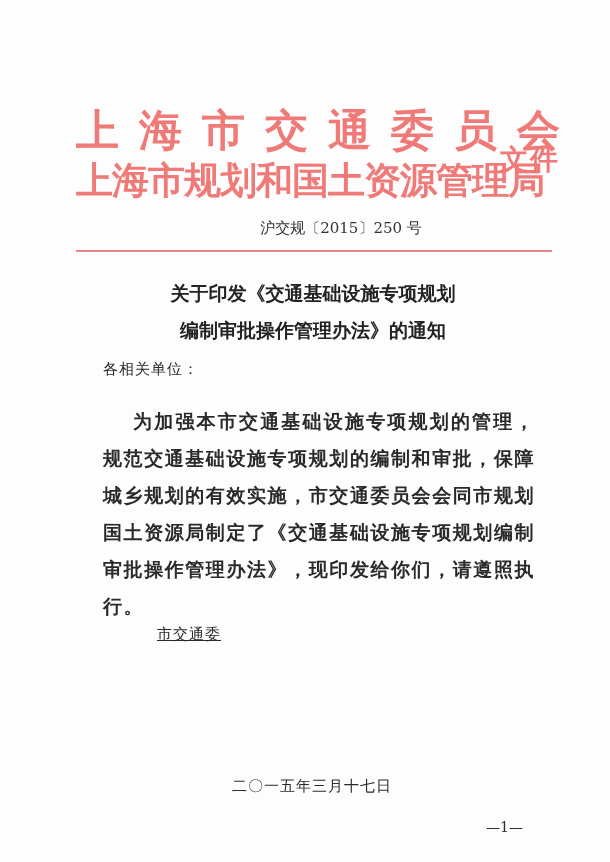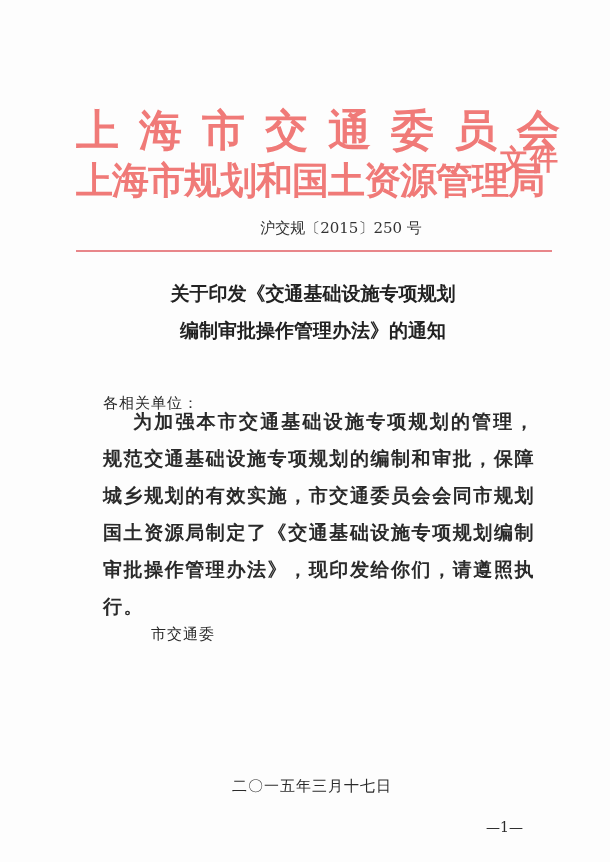--- a/index.html
+++ b/index.html
@@ -74,21 +74,21 @@
       font-weight: bold;
       font-size: 19px;
       color: #222;
       line-height: 26px;
     }
     .title1 { top: 280px; left: 8px; }
     .title2 { top: 317px; left: 8px; }
     .salutation {
       position: absolute;
       left: 103px;
-      top: 393px;
+      top: 359px;
       font-size: 15px;
       line-height: 20px;
       letter-spacing: 1px;
     }
     .body-text {
       position: absolute;
       left: 103px;
       top: 403px;
       width: 432px;
       font-size: 19px;
@@ -98,21 +98,21 @@
       text-align: justify;
       font-weight: bold;
     }
     .signer {
       position: absolute;
       top: 624px;
       font-size: 15px;
       line-height: 20px;
       letter-spacing: 1px;
     }
-    .signer1 { left: 151px; }
+    .signer1 { left: 157px; text-decoration: underline; }
     .signer2 { left: 337px; }
     .date {
       position: absolute;
       left: 232px;
       top: 756px;
       font-size: 15px;
       line-height: 20px;
       letter-spacing: 1px;
       margin-top: 20px;
     }

